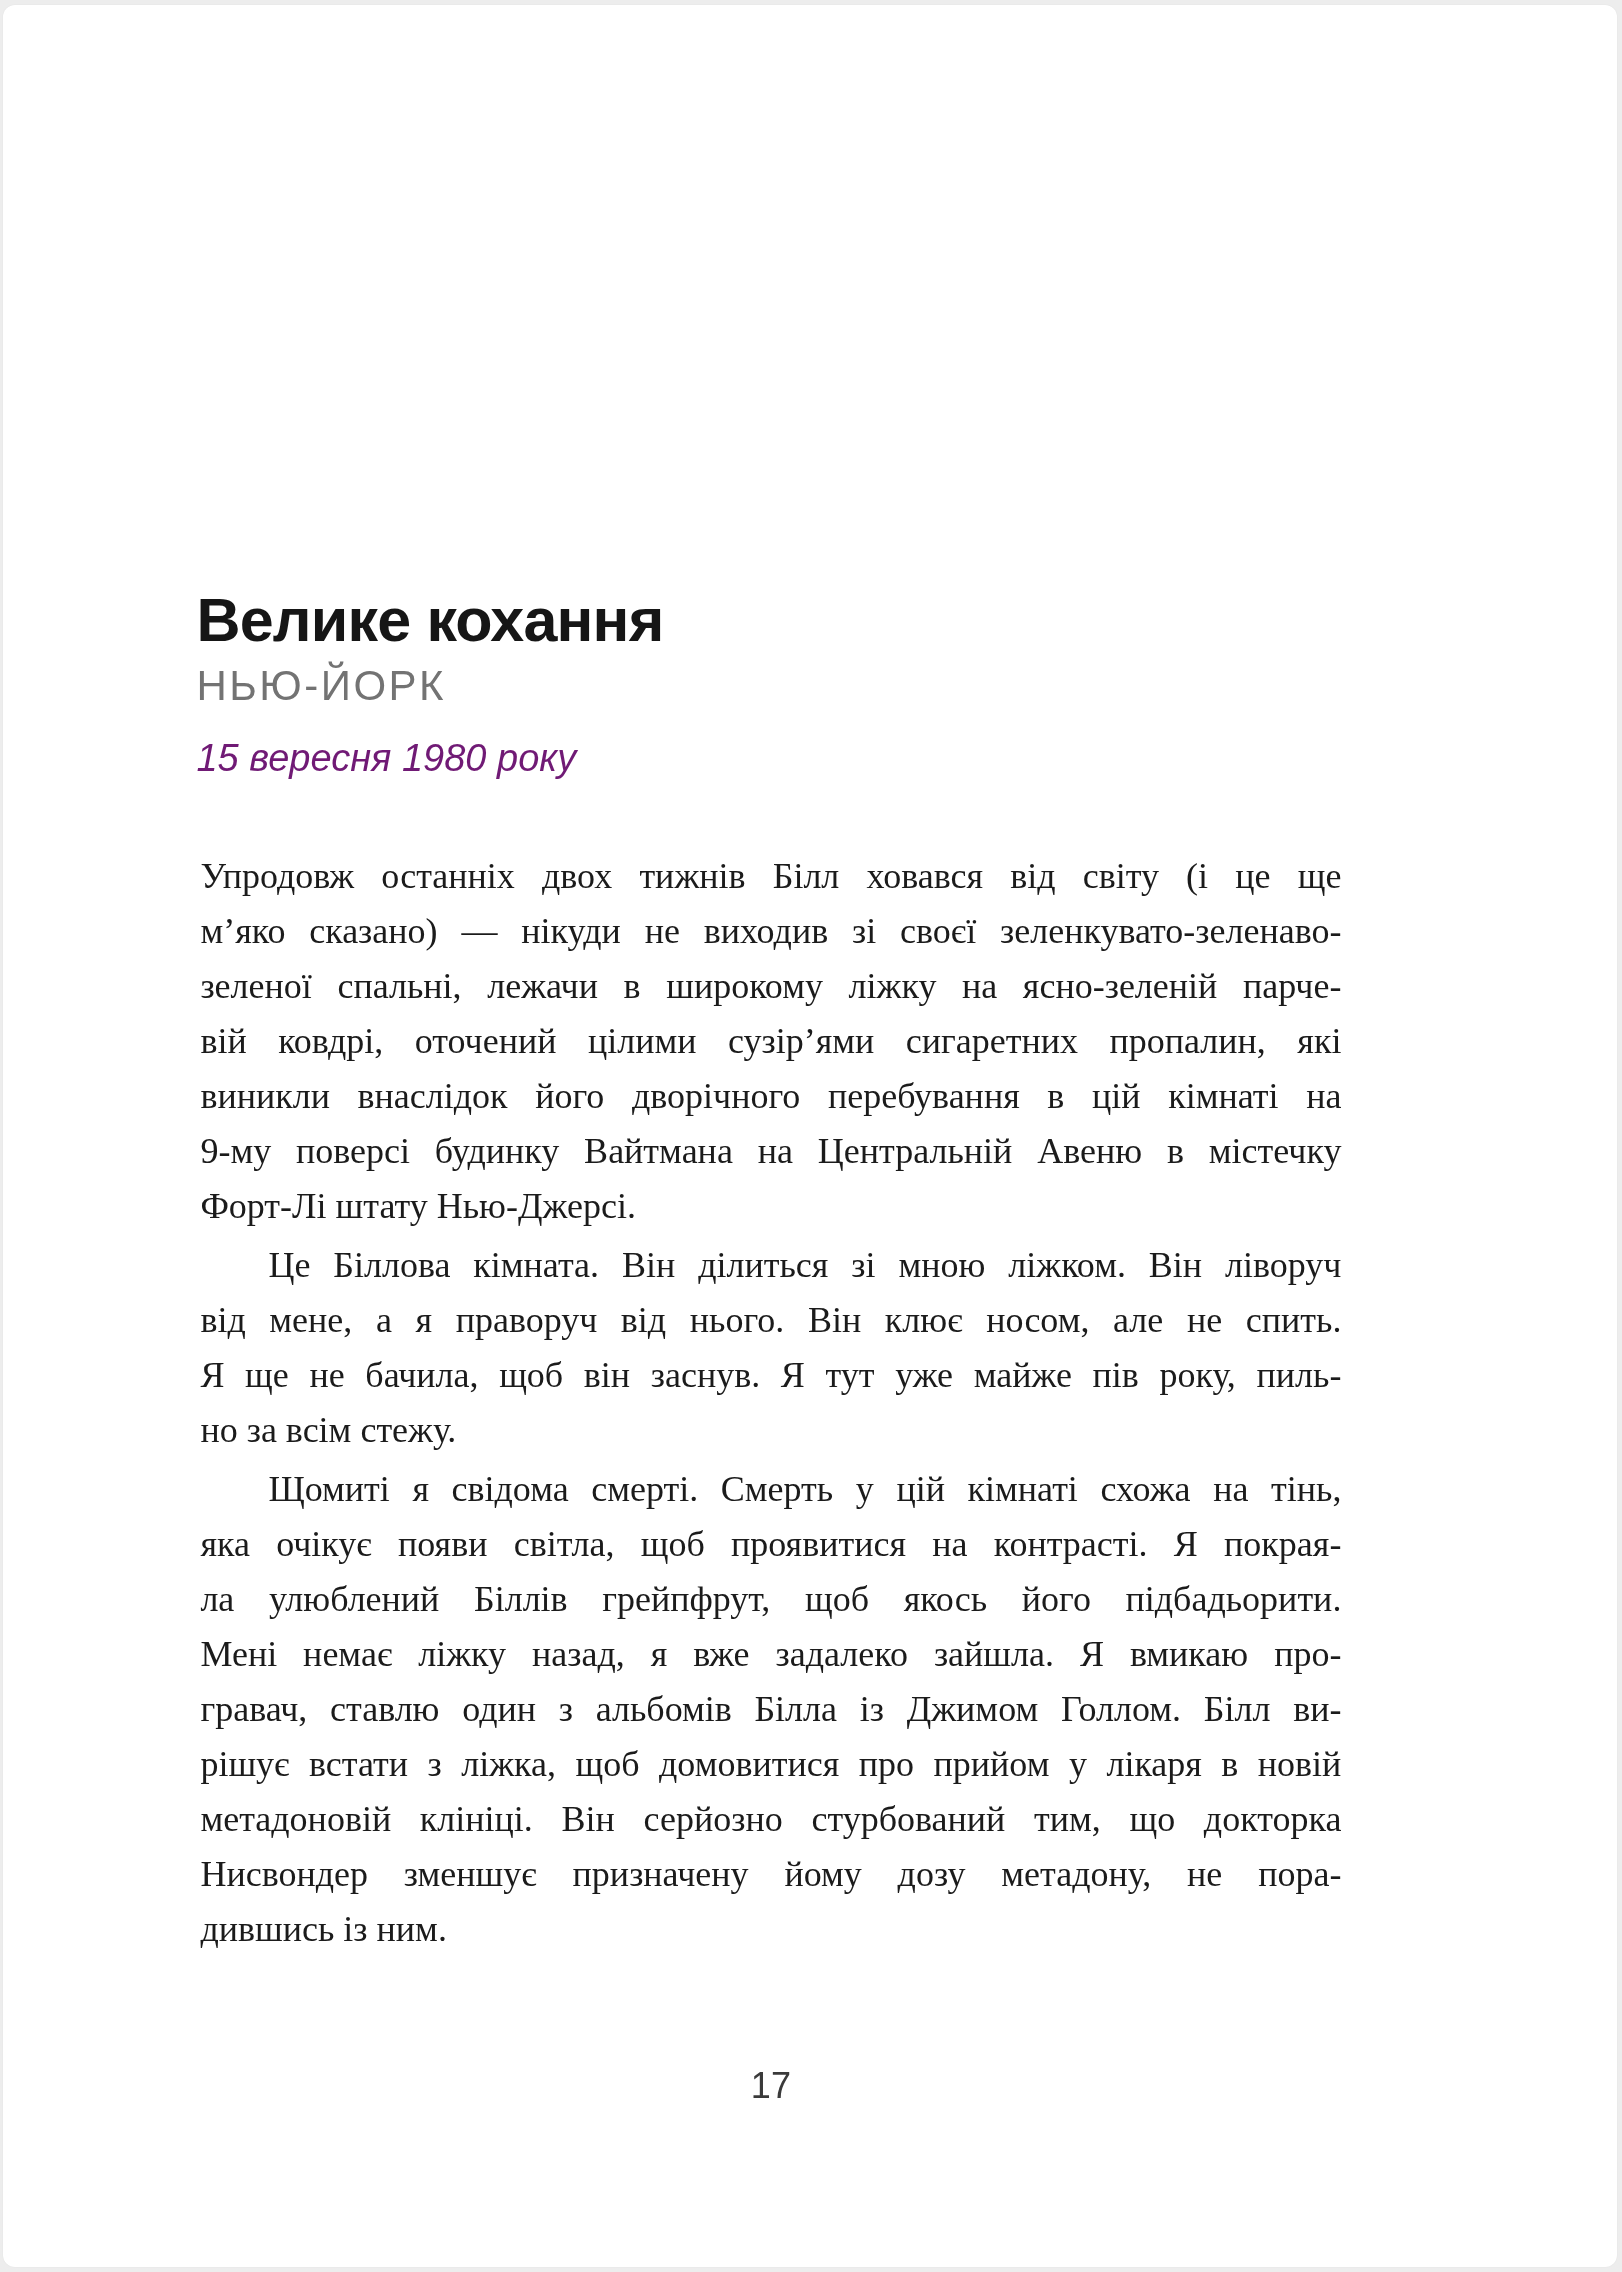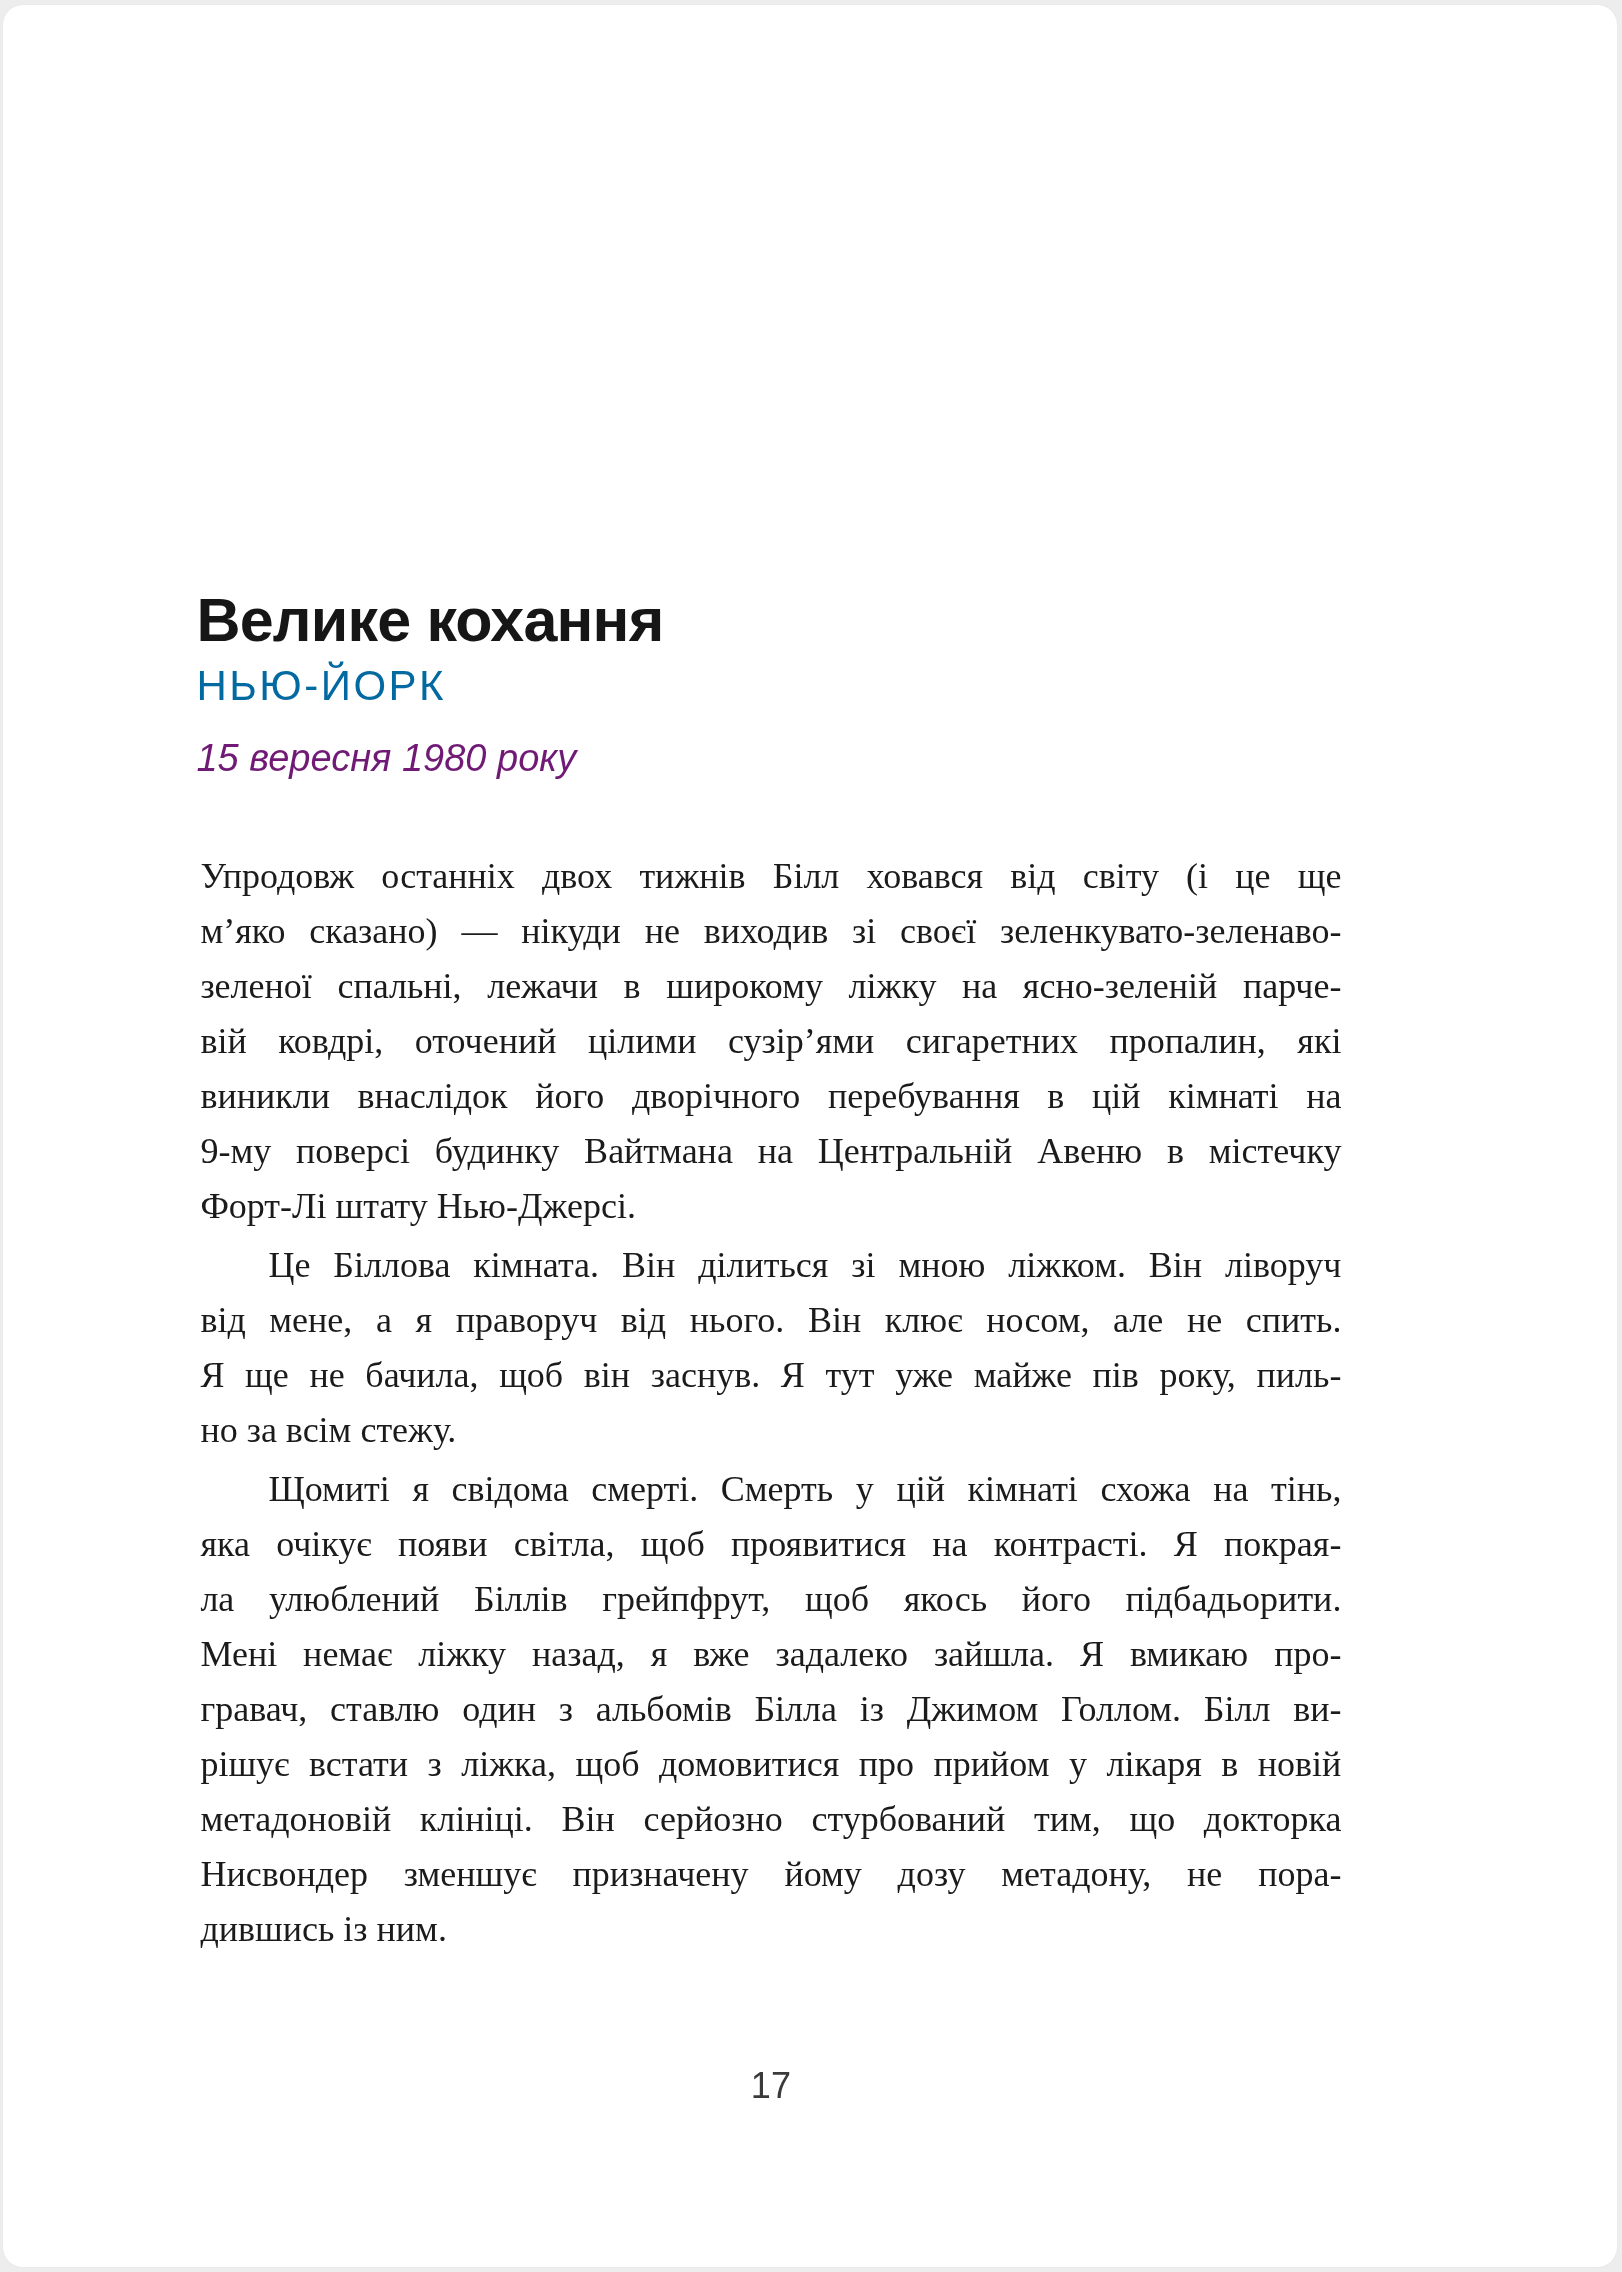--- a/index.html
+++ b/index.html
@@ -10,21 +10,21 @@
     background: #ededed;
     overflow: hidden;
   }
   .page {
     position: absolute;
     left: 3.4px;
     top: 5px;
     width: 1614px;
     height: 2262px;
     background: #ffffff;
-    border-radius: 20px;
+    border-radius: 12px;
     box-shadow: 0 0 1.7px rgba(0,0,0,0.06);
   }
   .content {
     position: absolute;
     left: 193px;
     top: 585px;
     width: 1149px;
   }
   .chapter-title {
     font-family: "Liberation Sans", "DejaVu Sans", sans-serif;
@@ -34,21 +34,21 @@
     letter-spacing: -0.8px;
     color: #161616;
   }
   .chapter-subtitle {
     margin-top: 10px;
     font-family: "Liberation Sans", "DejaVu Sans", sans-serif;
     font-weight: 400;
     font-size: 42px;
     line-height: 49px;
     letter-spacing: 2.5px;
-    color: #0369a1;
+    color: #737373;
   }
   .chapter-date {
     margin-top: 26px;
     font-family: "Liberation Sans", "DejaVu Sans", sans-serif;
     font-style: italic;
     font-size: 38px;
     line-height: 44px;
     color: #701a75;
   }
   .body-text {

